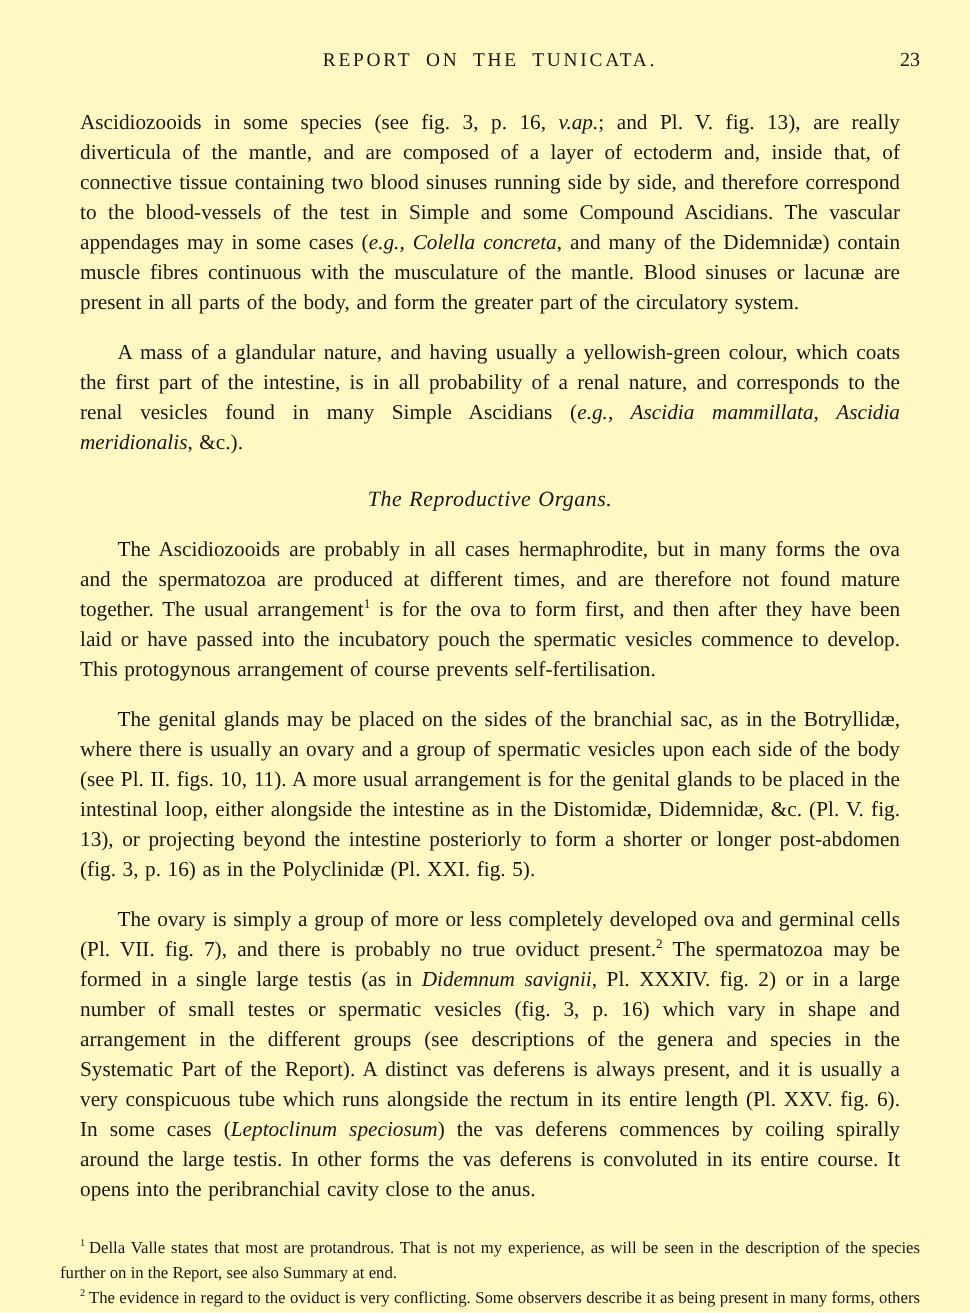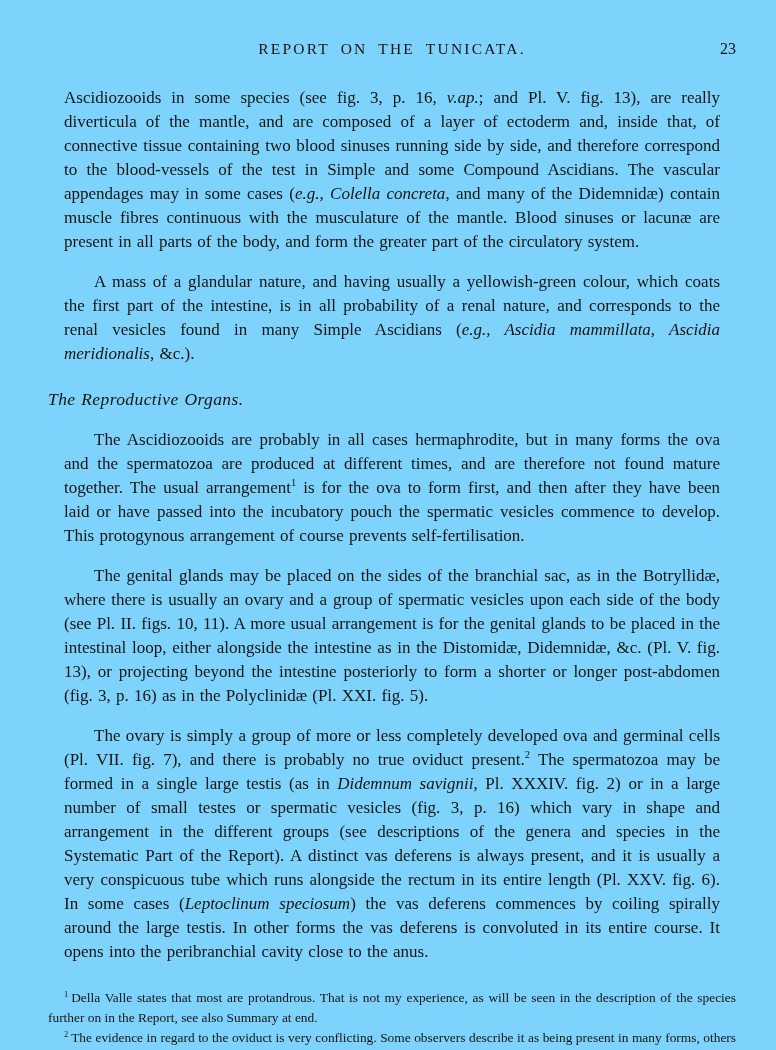--- a/index.html
+++ b/index.html
@@ -7,21 +7,21 @@
     padding: 0;
     background: #ffffff;
   }
   .page {
     position: relative;
     width: 776px;
     height: 1050px;
     margin: 0 auto;
     box-sizing: border-box;
     padding: 40px 40px 0 48px;
-    background: #7dd3fc;
+    background: #fef9c3;
     color: #181512;
     font-family: "Liberation Serif", "DejaVu Serif", serif;
     overflow: hidden;
   }
   
   .running-head {
     position: relative;
     height: 22px;
     margin-bottom: 24px;
   }
@@ -51,21 +51,21 @@
   .body-text p.paragraph {
     margin: 16px;
   }
   .body-text p.paragraph.indent {
     text-indent: 30px;
   }
   .body-text h2.heading {
     font-size: 17.5px;
     font-weight: normal;
     font-style: italic;
-    text-align: left;
+    text-align: center;
     text-indent: 0;
     margin: 21px 0 17px 0;
     letter-spacing: 0.4px;
   }
   .body-text i, .footnotes i {
     font-style: italic;
   }
   sup.fnref {
     font-size: 62%;
     vertical-align: super;

